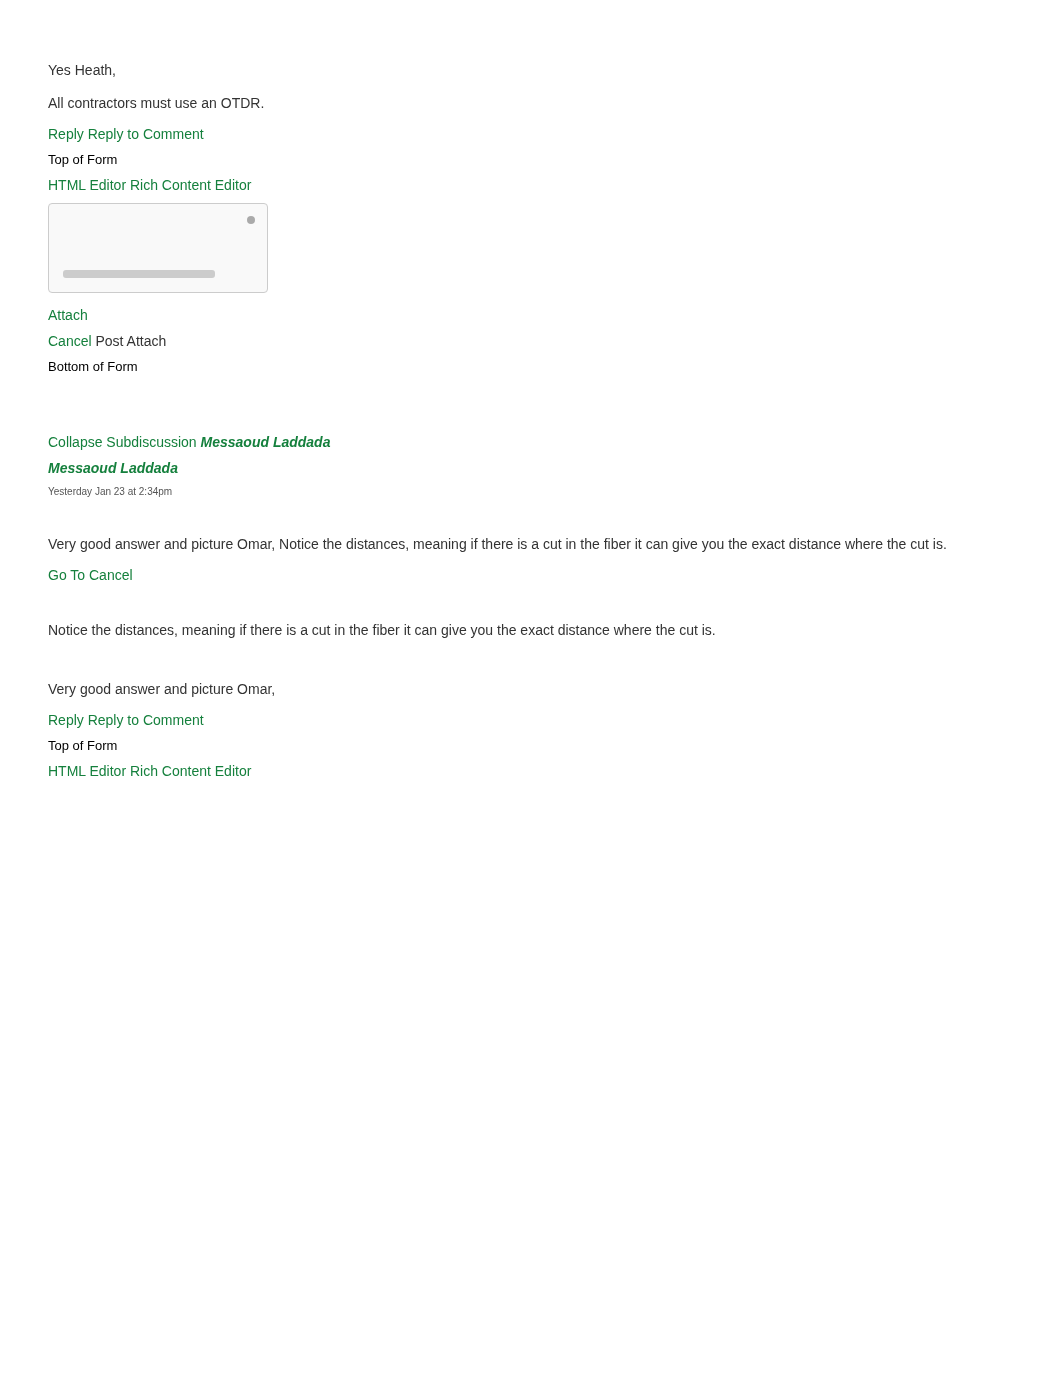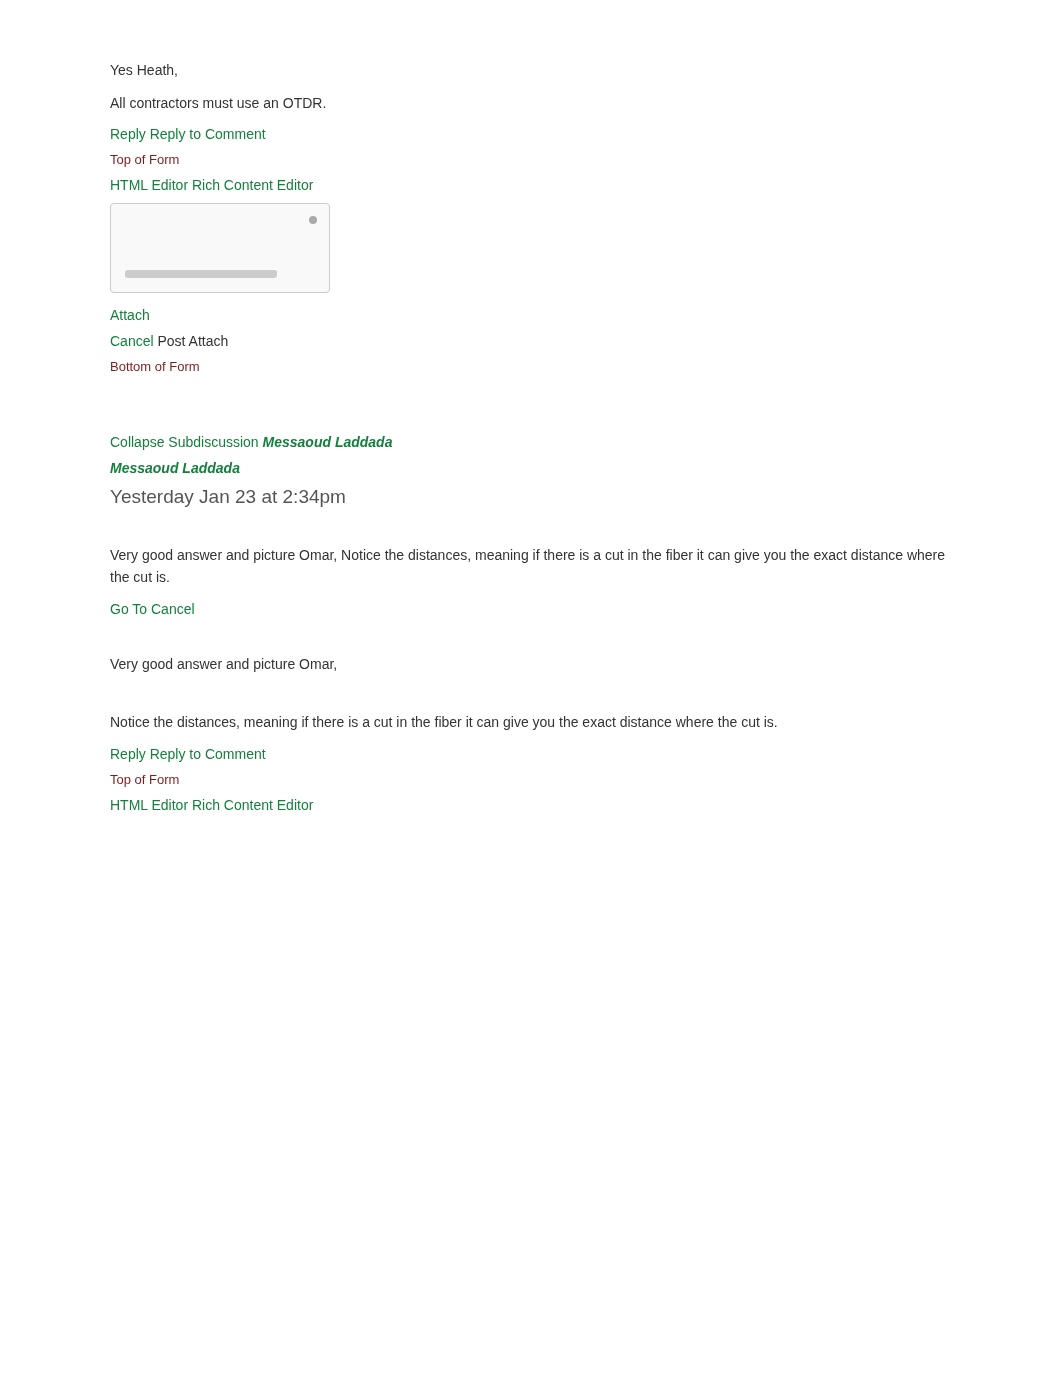--- a/index.html
+++ b/index.html
@@ -12,37 +12,37 @@
       font-family: Arial, sans-serif;
       font-size: 14px;
       color: #333;
       background: #fff;
       width: 1062px;
       min-height: 1376px;
       padding: 60px 0 0 0;
     }
 
     .content-area {
-      padding: 0 110px;
+      padding: 0 48px;
     }
 
     .text-line {
       margin-bottom: 12px;
       line-height: 1.5;
       color: #333;
     }
 
     .link {
       color: #1a6496;
       text-decoration: none;
       cursor: pointer;
     }
 
     .form-label {
-      color: #7f1d1d;
+      color: #000000;
       font-size: 13px;
       margin-bottom: 10px;
     }
 
     .editor-box {
       border: 1px solid #ccc;
       border-radius: 4px;
       width: 220px;
       height: 90px;
       background: #f9f9f9;
@@ -86,21 +86,21 @@
     .author-name {
       color: #1a6496;
       font-size: 15px;
       font-weight: bold;
       margin-bottom: 6px;
       font-style: italic;
     }
 
     .timestamp {
       color: #555;
-      font-size: 19px;
+      font-size: 10px;
       margin-bottom: 2px;
     }
 
     .body-text {
       color: #333;
       font-size: 14px;
       line-height: 1.6;
       margin-bottom: 12px;
       margin-top: 36px;
     }
@@ -173,23 +173,23 @@
 
     <p class="timestamp">Yesterday Jan 23 at 2:34pm</p>
 
     <p class="body-text">Very good answer and picture Omar, Notice the distances, meaning if there is a cut in the fiber it can give you the exact distance where the cut is.</p>
 
 
     <div class="action-link-row">
       <a class="link">Go To Cancel</a>
     </div>
 
+    <p class="body-text">Notice the distances, meaning if there is a cut in the fiber it can give you the exact distance where the cut is.</p>
+
     <p class="body-text">Very good answer and picture Omar,</p>
-
-    <p class="body-text">Notice the distances, meaning if there is a cut in the fiber it can give you the exact distance where the cut is.</p>
 
     <div class="action-link-row">
       <a class="link">Reply</a>
       <span> </span>
       <a class="link">Reply to Comment</a>
     </div>
 
     <p class="form-label">Top of Form</p>
 
     <div class="action-link-row">

